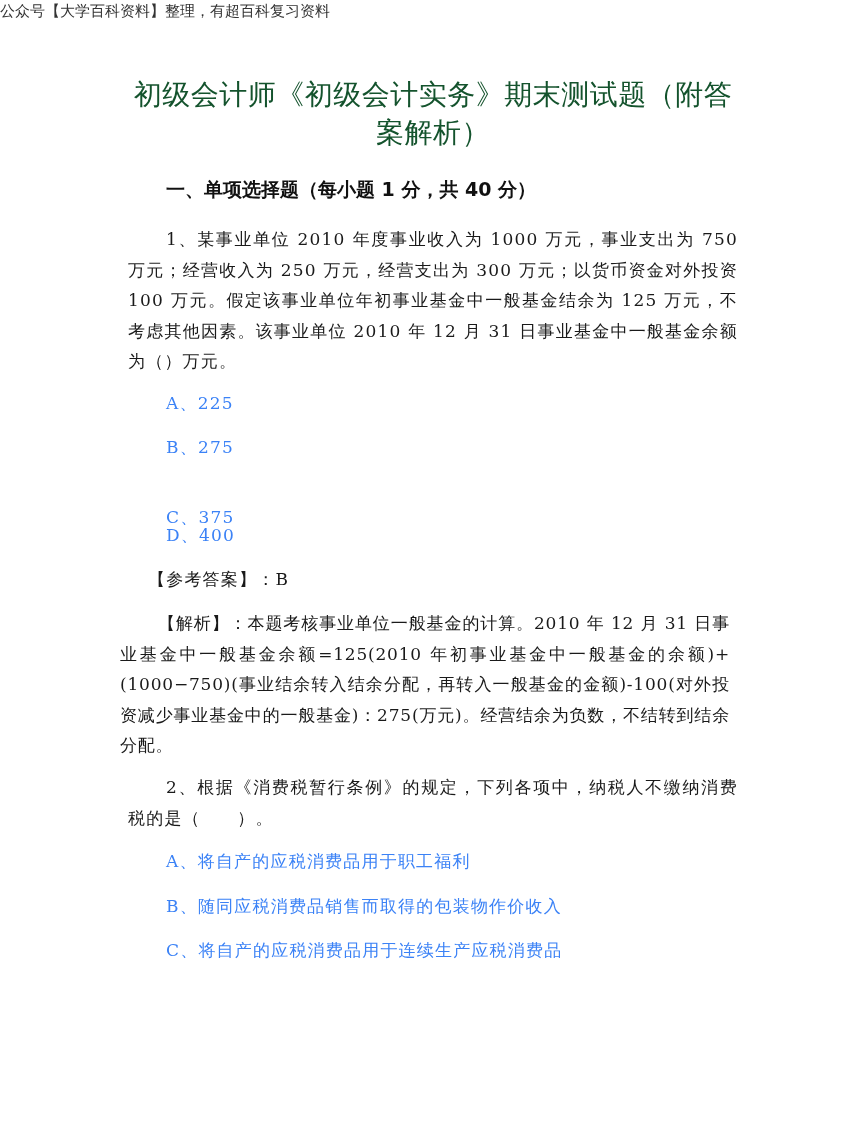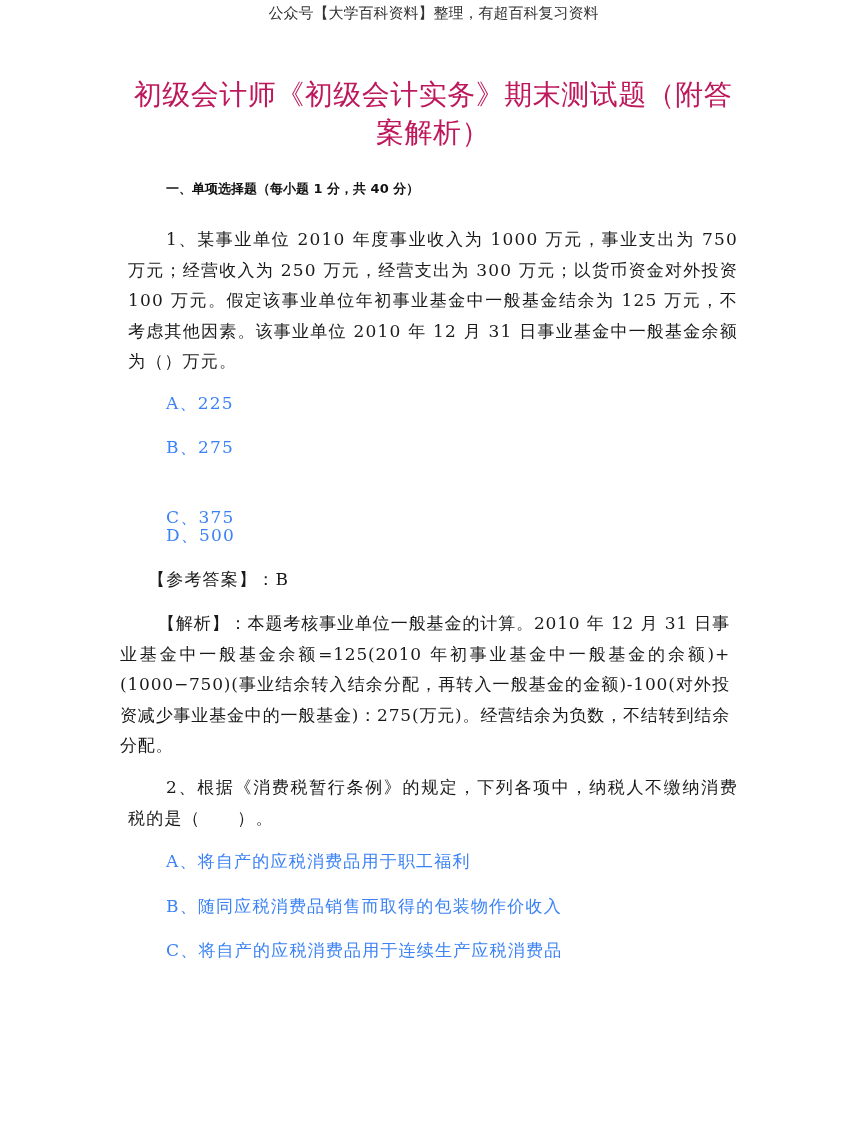--- a/index.html
+++ b/index.html
@@ -13,45 +13,45 @@
       position: relative;
       overflow: hidden;
       color: #1a1a1a;
       font-family: "DejaVu Serif", "Liberation Serif", serif;
     }
     .header-note {
       position: absolute;
       top: 3px;
       left: 0;
       width: 867px;
-      text-align: center;
+      text-align: left;
       font-size: 15px;
       line-height: 20px;
       color: #333333;
-      font-family: Liberation Serif, serif;
+      font-family: Liberation Mono, monospace;
     }
     .title {
       position: absolute;
       top: 76px;
       left: 128px;
       width: 610px;
       text-align: center;
       font-family: Liberation Sans, sans-serif;
       font-size: 28px;
       line-height: 38px;
-      color: #be185d;
+      color: #14532d;
       letter-spacing: 0.5px;
     }
     .section-heading {
       position: absolute;
       top: 176px;
       left: 166px;
       font-family: "DejaVu Sans", sans-serif;
       font-weight: bold;
-      font-size: 13px;
+      font-size: 19px;
       line-height: 26px;
       color: #111111;
     }
     .para {
       position: absolute;
       left: 128px;
       width: 610px;
       font-size: 17px;
       line-height: 30.5px;
       color: #1a1a1a;
@@ -92,21 +92,21 @@
 
 <div class="title">初级会计师《初级会计实务》期末测试题（附答案解析）</div>
 
 <div class="section-heading">一、单项选择题（每小题 1 分，共 40 分）</div>
 
 <div class="para indent" style="top:224px;">1、某事业单位 2010 年度事业收入为 1000 万元，事业支出为 750 万元；经营收入为 250 万元，经营支出为 300 万元；以货币资金对外投资 100 万元。假定该事业单位年初事业基金中一般基金结余为 125 万元，不考虑其他因素。该事业单位 2010 年 12 月 31 日事业基金中一般基金余额为（）万元。</div>
 
 <div class="option" style="top:391px;">A、225</div>
 <div class="option" style="top:435px;">B、275</div>
 <div class="option" style="top:505px;">C、375</div>
-<div class="option" style="top:523px;">D、500</div>
+<div class="option" style="top:523px;">D、400</div>
 
 <div class="answer" style="top:567px; left:148px;">【参考答案】：B</div>
 
 <div class="explain" style="top:608px;">【解析】：本题考核事业单位一般基金的计算。2010 年 12 月 31 日事业基金中一般基金余额=125(2010 年初事业基金中一般基金的余额)+(1000−750)(事业结余转入结余分配，再转入一般基金的金额)-100(对外投资减少事业基金中的一般基金)：275(万元)。经营结余为负数，不结转到结余分配。</div>
 
 <div class="para indent" style="top:772px;">2、根据《消费税暂行条例》的规定，下列各项中，纳税人不缴纳消费税的是（　　）。</div>
 
 <div class="option" style="top:849px;">A、将自产的应税消费品用于职工福利</div>
 <div class="option" style="top:894px;">B、随同应税消费品销售而取得的包装物作价收入</div>
 <div class="option" style="top:938px;">C、将自产的应税消费品用于连续生产应税消费品</div>

